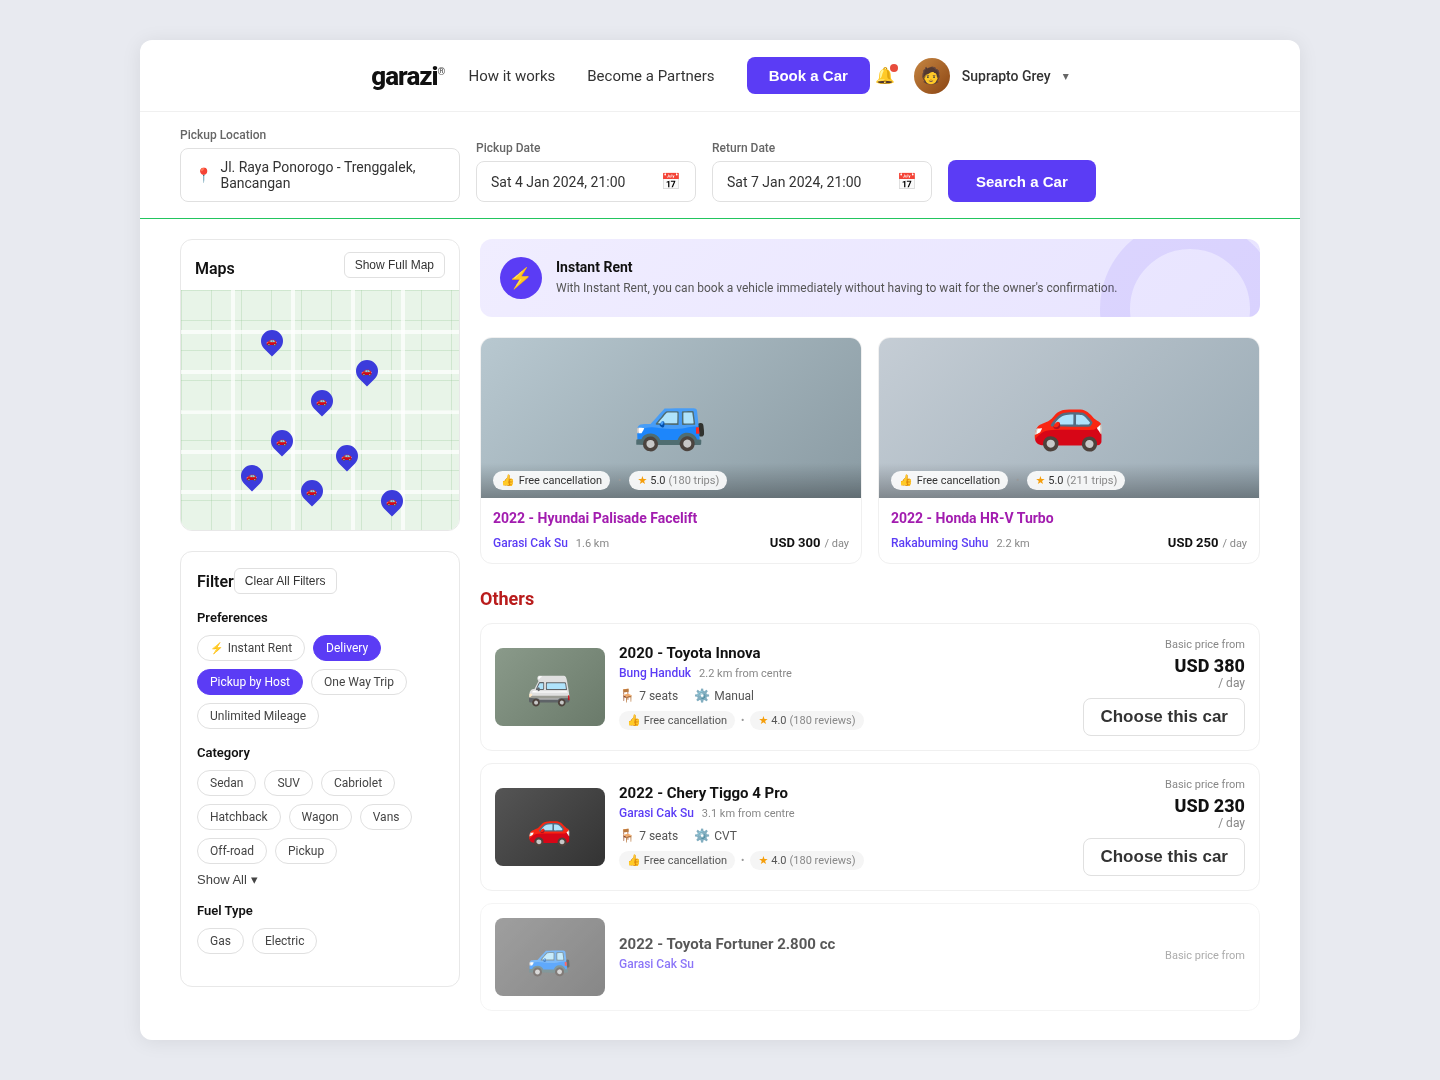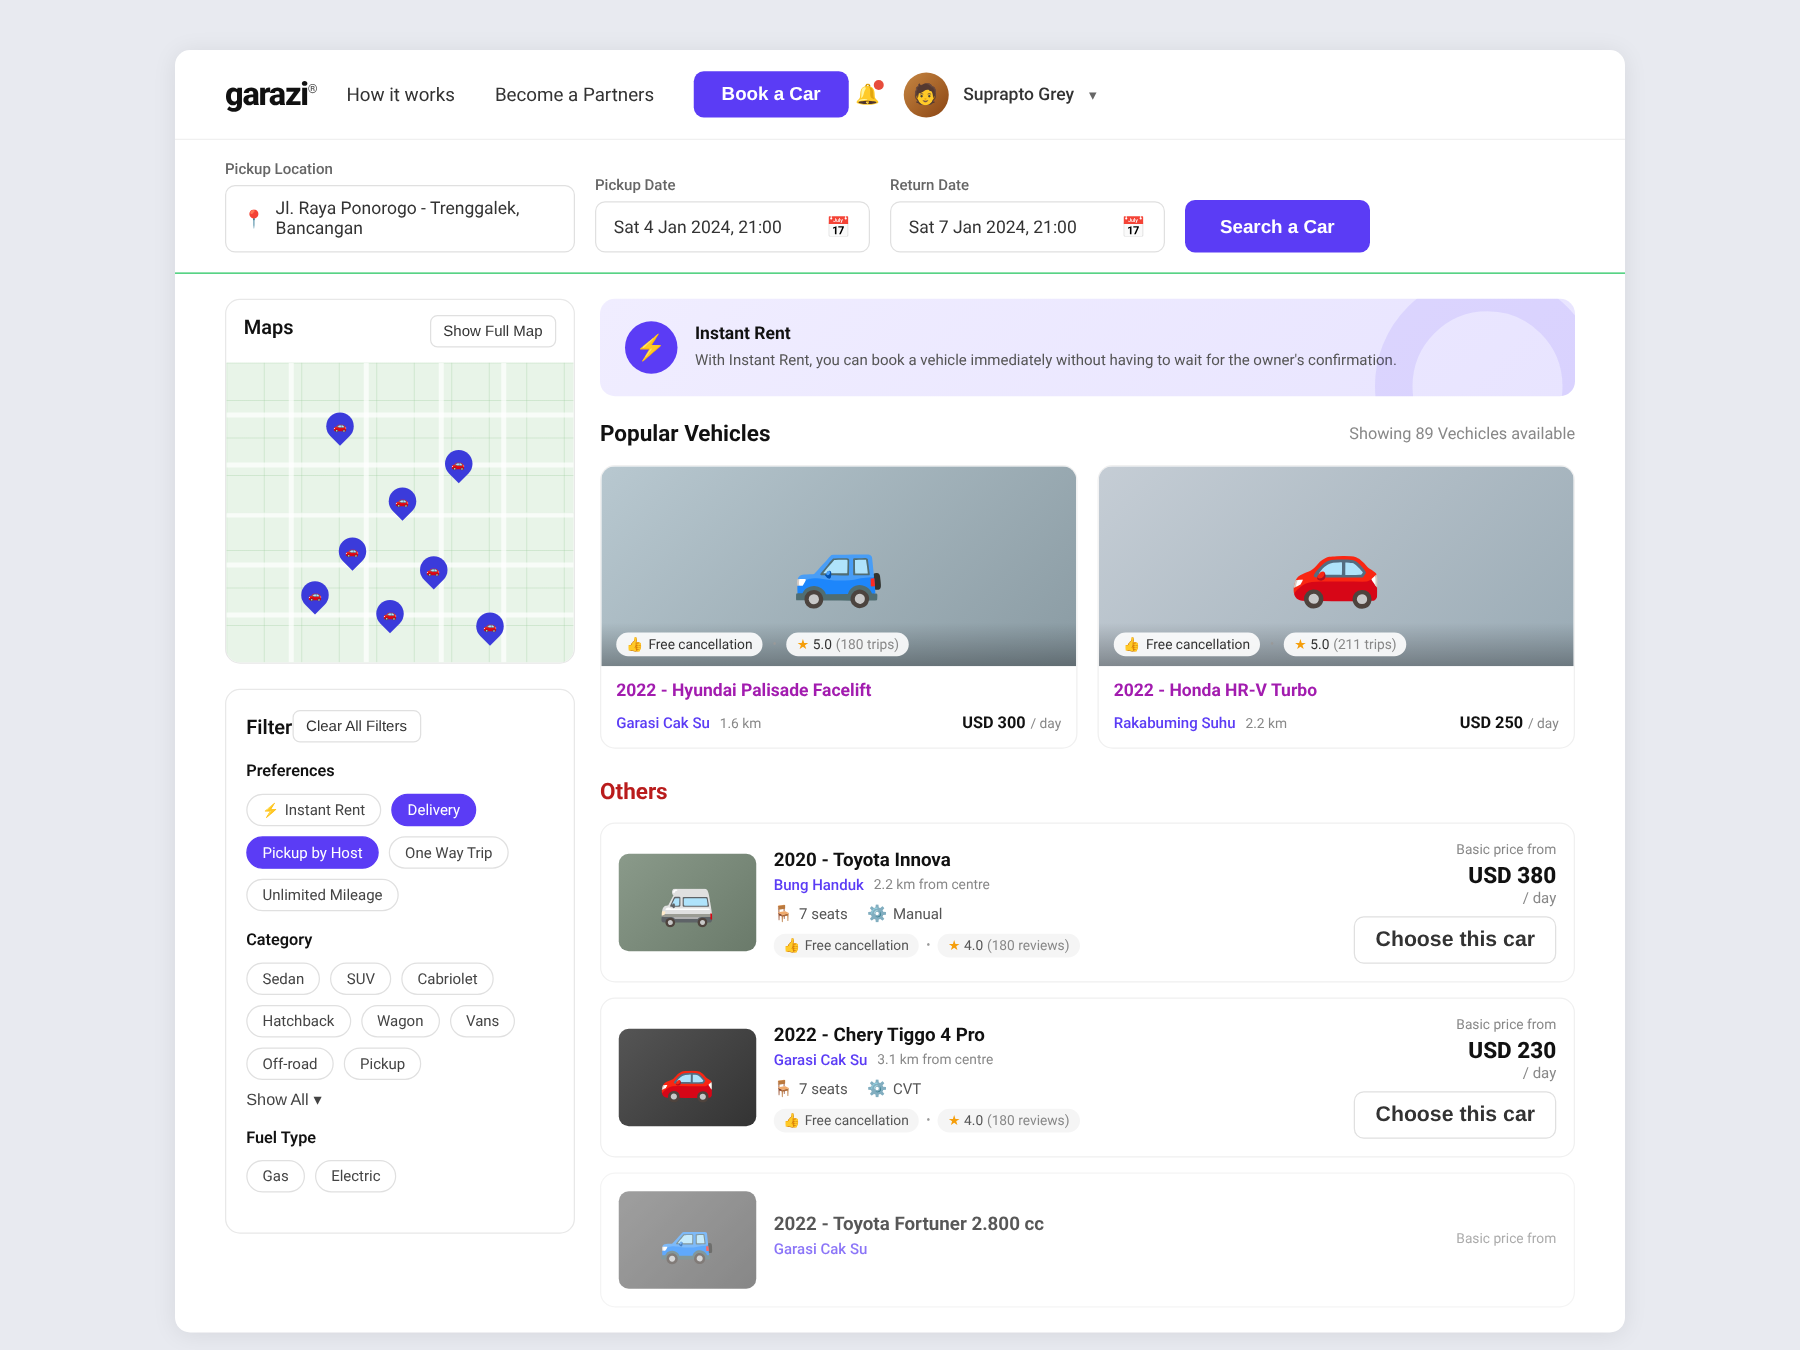--- a/index.html
+++ b/index.html
@@ -15,21 +15,21 @@
       background: #fff;
       width: 1160px;
       border-radius: 12px;
       overflow: hidden;
       box-shadow: 0 2px 20px rgba(0,0,0,0.08);
     }
     
     .header {
       display: flex;
       align-items: center;
-      justify-content: flex-start;
+      justify-content: center;
       padding: 0 40px;
       height: 72px;
       border-bottom: 1px solid #f0f0f0;
     }
     .logo {
       font-size: 26px;
       font-weight: 800;
       color: #111;
       letter-spacing: -1px;
     }
@@ -120,21 +120,21 @@
     }
     .map-card {
       border: 1px solid #e8e8e8;
       border-radius: 12px;
       overflow: hidden;
       margin-bottom: 20px;
     }
     .map-header {
       display: flex;
       justify-content: space-between;
-      align-items: flex-start;
+      align-items: flex-end;
       padding: 12px 14px;
     }
     .map-title { font-size: 16px; font-weight: 600; color: #111; }
     .btn-show-map {
       background: #fff;
       border: 1px solid #e0e0e0;
       border-radius: 6px;
       padding: 5px 10px;
       font-size: 12px;
       cursor: pointer;
@@ -540,24 +540,20 @@
       <div class="instant-banner">
         <div class="instant-icon-wrap">
           <span>⚡</span>
         </div>
         <div class="instant-text">
           <h4>Instant Rent</h4>
           <p>With Instant Rent, you can book a vehicle immediately without having to wait for the owner's confirmation.</p>
         </div>
       </div>
 
-      <div class="section-header">
-        <span class="section-title">Popular Vehicles</span>
-        <span class="section-count">Showing 89 Vechicles available</span>
-      </div>
 
       <div class="car-grid">
 
         <div class="car-card">
           <div class="car-image">
             <div class="car-img-bg palisade">🚙</div>
             <div class="car-overlay">
               <div class="badge-cancel">
                 <span class="thumb-up">👍</span>
                 <span>Free cancellation</span>

